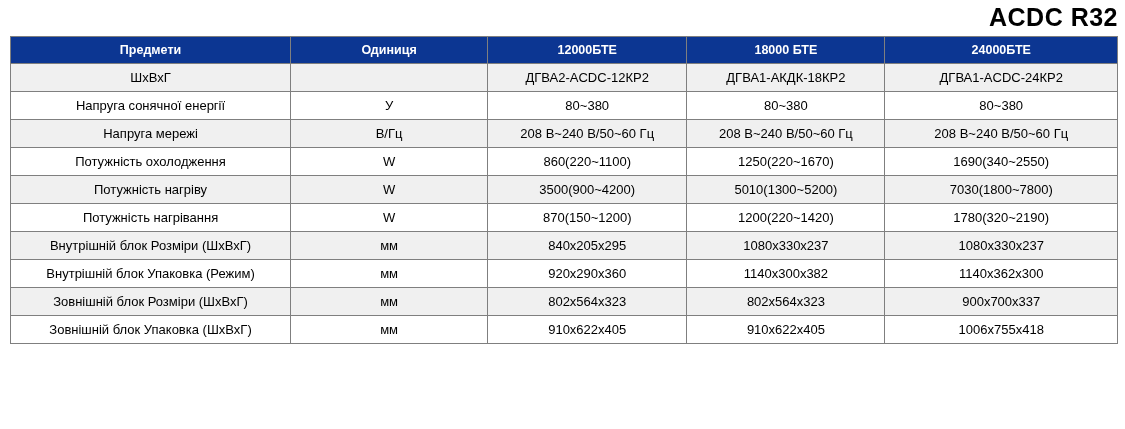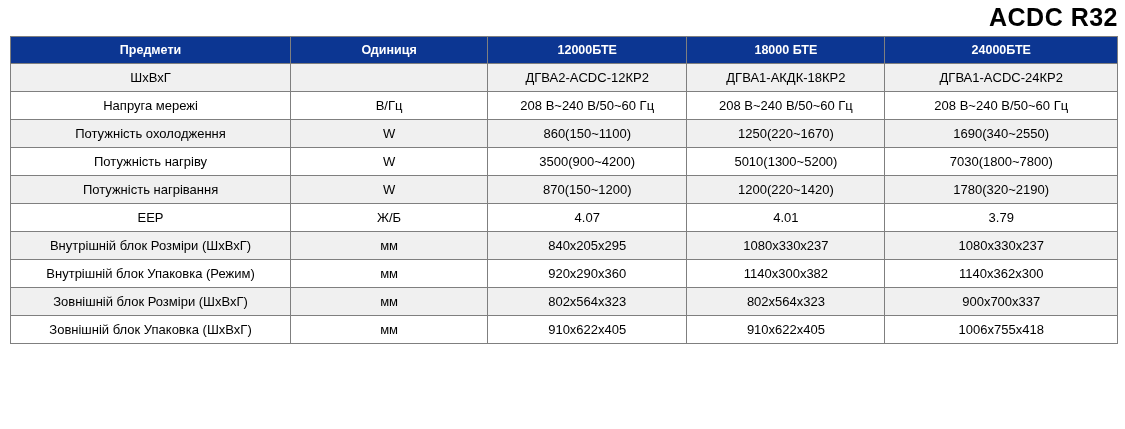--- a/index.html
+++ b/index.html
@@ -89,53 +89,53 @@
     </thead>
     <tbody>
       <tr>
         <td>ШхВхГ</td>
         <td></td>
         <td>ДГВА2-ACDC-12КР2</td>
         <td>ДГВА1-АКДК-18КР2</td>
         <td>ДГВА1-ACDC-24КР2</td>
       </tr>
       <tr>
+        <td>Напруга сонячної енергії</td>
+        <td>У</td>
+        <td>80~380</td>
+        <td>80~380</td>
+        <td>80~380</td>
+      </tr>
+      <tr>
         <td>Напруга мережі</td>
         <td>В/Гц</td>
         <td>208 В~240 В/50~60 Гц</td>
         <td>208 В~240 В/50~60 Гц</td>
         <td>208 В~240 В/50~60 Гц</td>
       </tr>
       <tr>
         <td>Потужність охолодження</td>
         <td>W</td>
-        <td>860(150~1100)</td>
+        <td>860(220~1100)</td>
         <td>1250(220~1670)</td>
         <td>1690(340~2550)</td>
       </tr>
       <tr>
         <td>Потужність нагріву</td>
         <td>W</td>
         <td>3500(900~4200)</td>
         <td>5010(1300~5200)</td>
         <td>7030(1800~7800)</td>
       </tr>
       <tr>
         <td>Потужність нагрівання</td>
         <td>W</td>
         <td>870(150~1200)</td>
         <td>1200(220~1420)</td>
         <td>1780(320~2190)</td>
-      </tr>
-      <tr>
-        <td>ЕЕР</td>
-        <td>Ж/Б</td>
-        <td>4.07</td>
-        <td>4.01</td>
-        <td>3.79</td>
       </tr>
       <tr>
         <td>Внутрішній блок Розміри (ШхВхГ)</td>
         <td>мм</td>
         <td>840x205x295</td>
         <td>1080x330x237</td>
         <td>1080x330x237</td>
       </tr>
       <tr>
         <td>Внутрішній блок Упаковка (Режим)</td>

